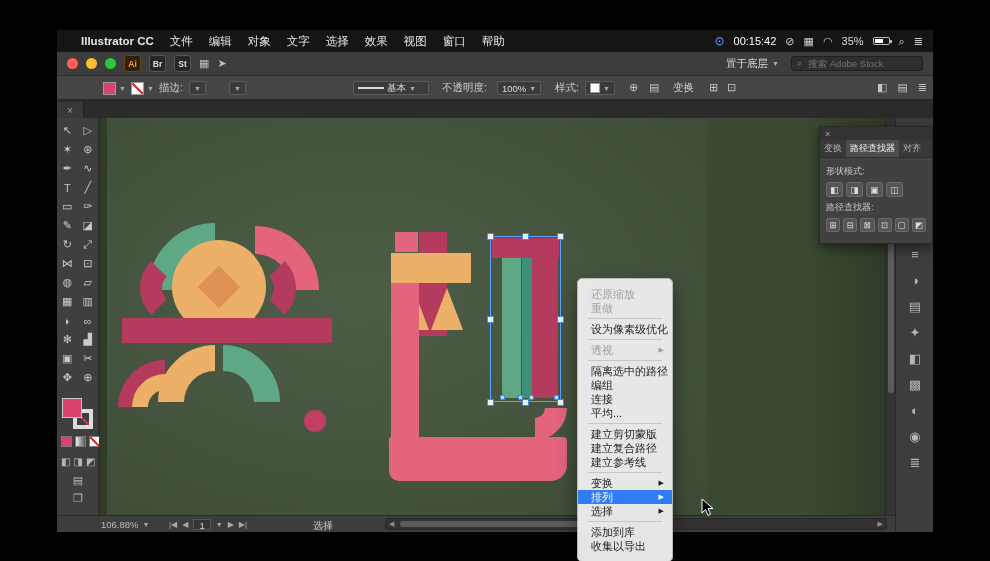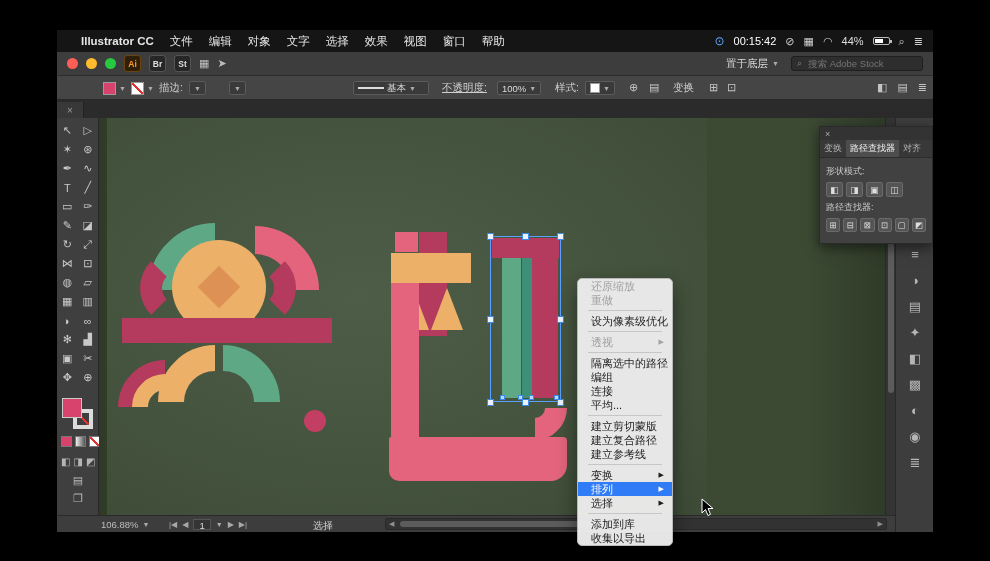--- a/index.html
+++ b/index.html
@@ -149,21 +149,21 @@
   .pf-body{padding:5px 6px 7px;}
   .pf-label{font-size:9px;color:#c7c7c7;margin:2px 0 4px;}
   .pf-row{display:flex;gap:3px;margin-bottom:4px;}
   .pf-btn{width:17px;height:15px;background:#555;border:1px solid #6a6a6a;border-radius:2px;
           color:#ddd;font-size:9px;display:flex;align-items:center;justify-content:center;}
   .pf-row.small .pf-btn{width:15px;height:14px;font-size:8.5px;}
 
   
   .ctx{position:absolute;left:520px;top:248px;width:96px;background:rgba(236,236,236,.97);
        border:1px solid #b9b9b9;border-radius:5px;box-shadow:0 8px 20px rgba(0,0,0,.45);
-       padding:0 0;z-index:50;}
+       padding:8px 0;z-index:50;}
   .cm-item{height:14px;line-height:14px;padding:0 8px 0 13px;font-size:11px;color:#1d1d1d;
            display:flex;justify-content:space-between;align-items:center;white-space:nowrap;}
   .cm-item.disabled{color:#a2a2a2;}
   .cm-item.highlighted{background:var(--menu-highlight,#2f7cf6);color:#fff;}
   .cm-item.separator{height:1px;margin:3px 10px;padding:0;background:#c6c6c6;}
   .cm-arrow{font-size:7px;margin-left:6px;}
   .cm-shortcut{margin-left:10px;color:#8b8b8b;font-size:10px;}
   .cm-item.highlighted .cm-shortcut{color:#eaf1ff;}
   .submenu{position:absolute;left:612px;top:438px;width:110px;background:rgba(236,236,236,.97);
            border:1px solid #b9b9b9;border-radius:5px;box-shadow:0 8px 20px rgba(0,0,0,.45);
@@ -195,21 +195,21 @@
         </div>
     <div class="mb-right">
       <span class="mb-rec">⊙</span>
       <span class="mb-time">00:15:42</span>
       <span style="display:flex;gap:9px;">
 
       <span class="mb-ico">⊘</span>
             <span class="mb-ico">▦</span>
             <span class="mb-ico">◠</span>
           </span>
-      <span>44%</span>
+      <span>35%</span>
       <span class="battery">
             <i></i>
           </span>
       <span class="mb-ico">⌕</span>
       <span class="mb-ico">≣</span>
     </div>
   </div>
 
   <div class="titlebar">
     <span class="tl red"></span>
@@ -243,21 +243,21 @@
           <span class="caret">▼</span>
         </span>
     <span class="abs mini-field" style="left:172px;">
           <span class="caret">▼</span>
         </span>
     <span class="abs mini-field" style="left:296px;width:76px;">
       <span class="strokeline"></span>
       <span>基本</span>
       <span class="caret">▼</span>
     </span>
-    <span class="abs" style="left:385px;text-decoration:underline;">不透明度:</span>
+    <span class="abs" style="left:385px;">不透明度:</span>
     <span class="abs mini-field" style="left:440px;">
       <span>100%</span>
       <span class="caret">▼</span>
     </span>
     <span class="abs" style="left:498px;">样式:</span>
     <span class="abs mini-field" style="left:528px;">
           <span class="swatch" style="width:10px;height:10px;background:#fff;"></span>
           <span class="caret">▼</span>
         </span>
     <span class="abs cb-ico" style="left:572px;">⊕</span>

